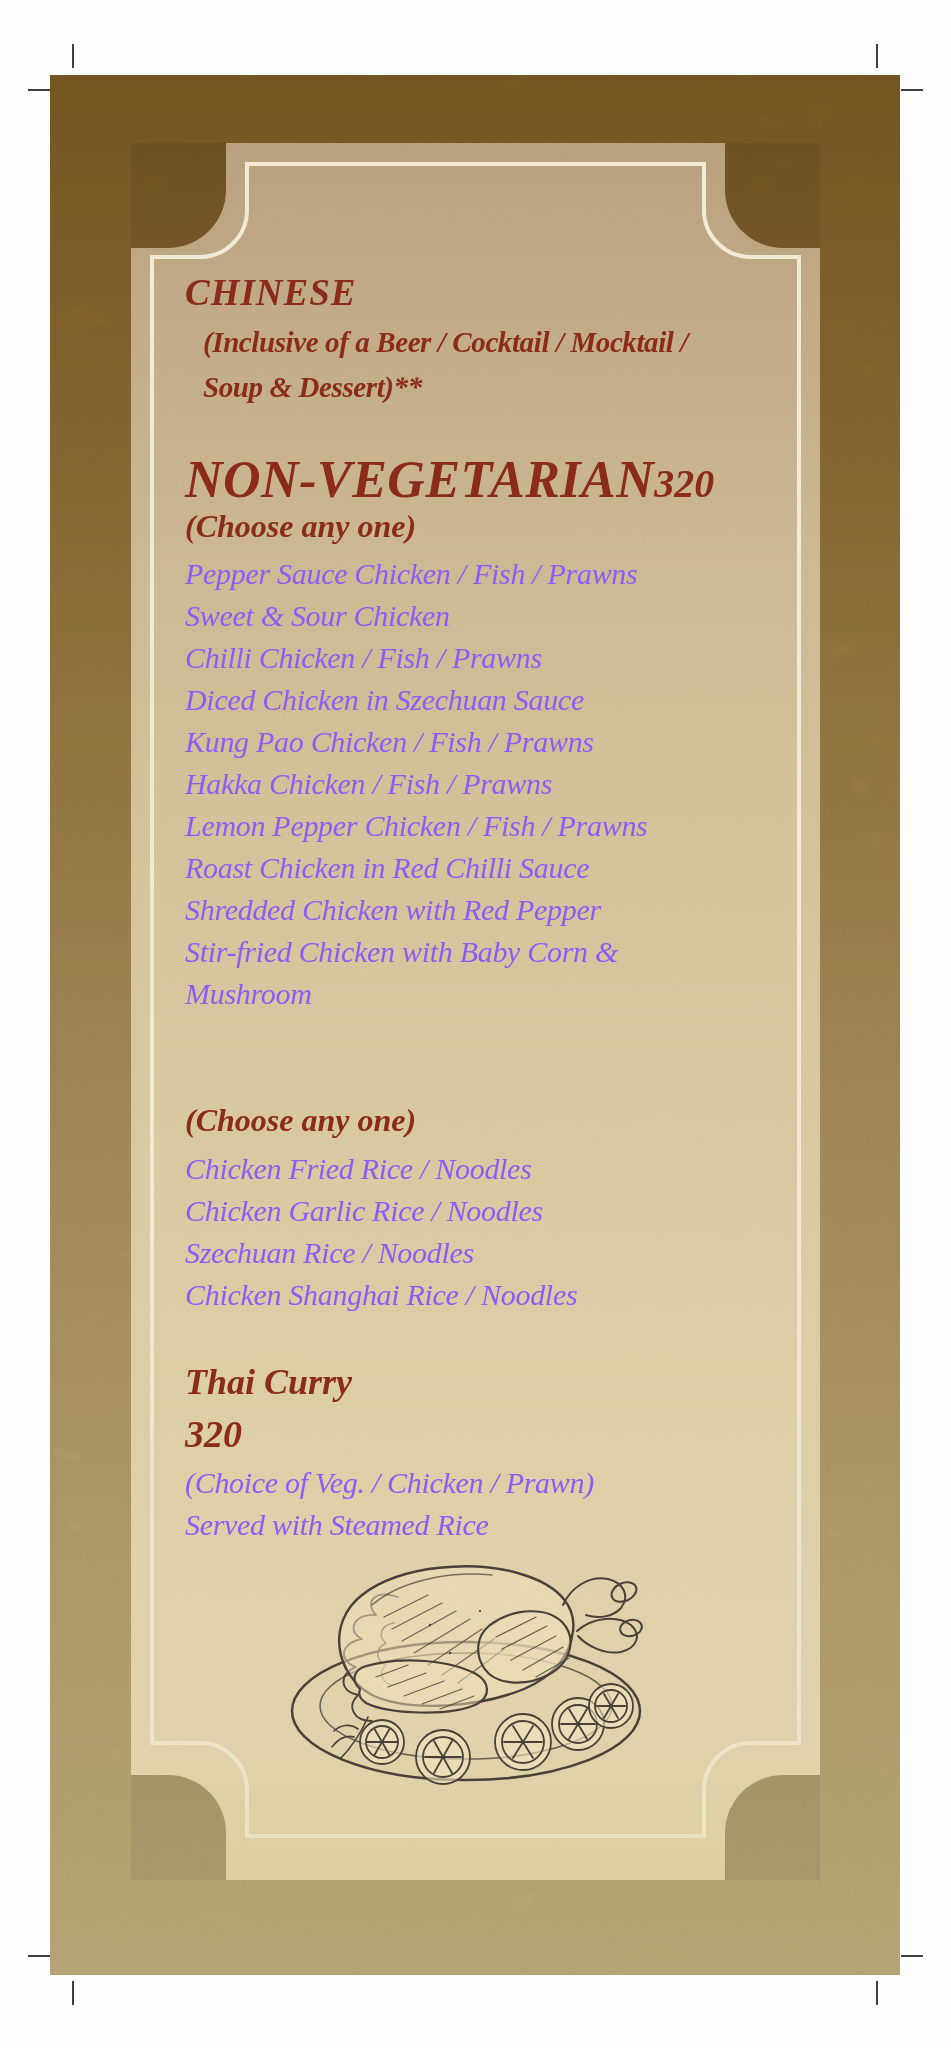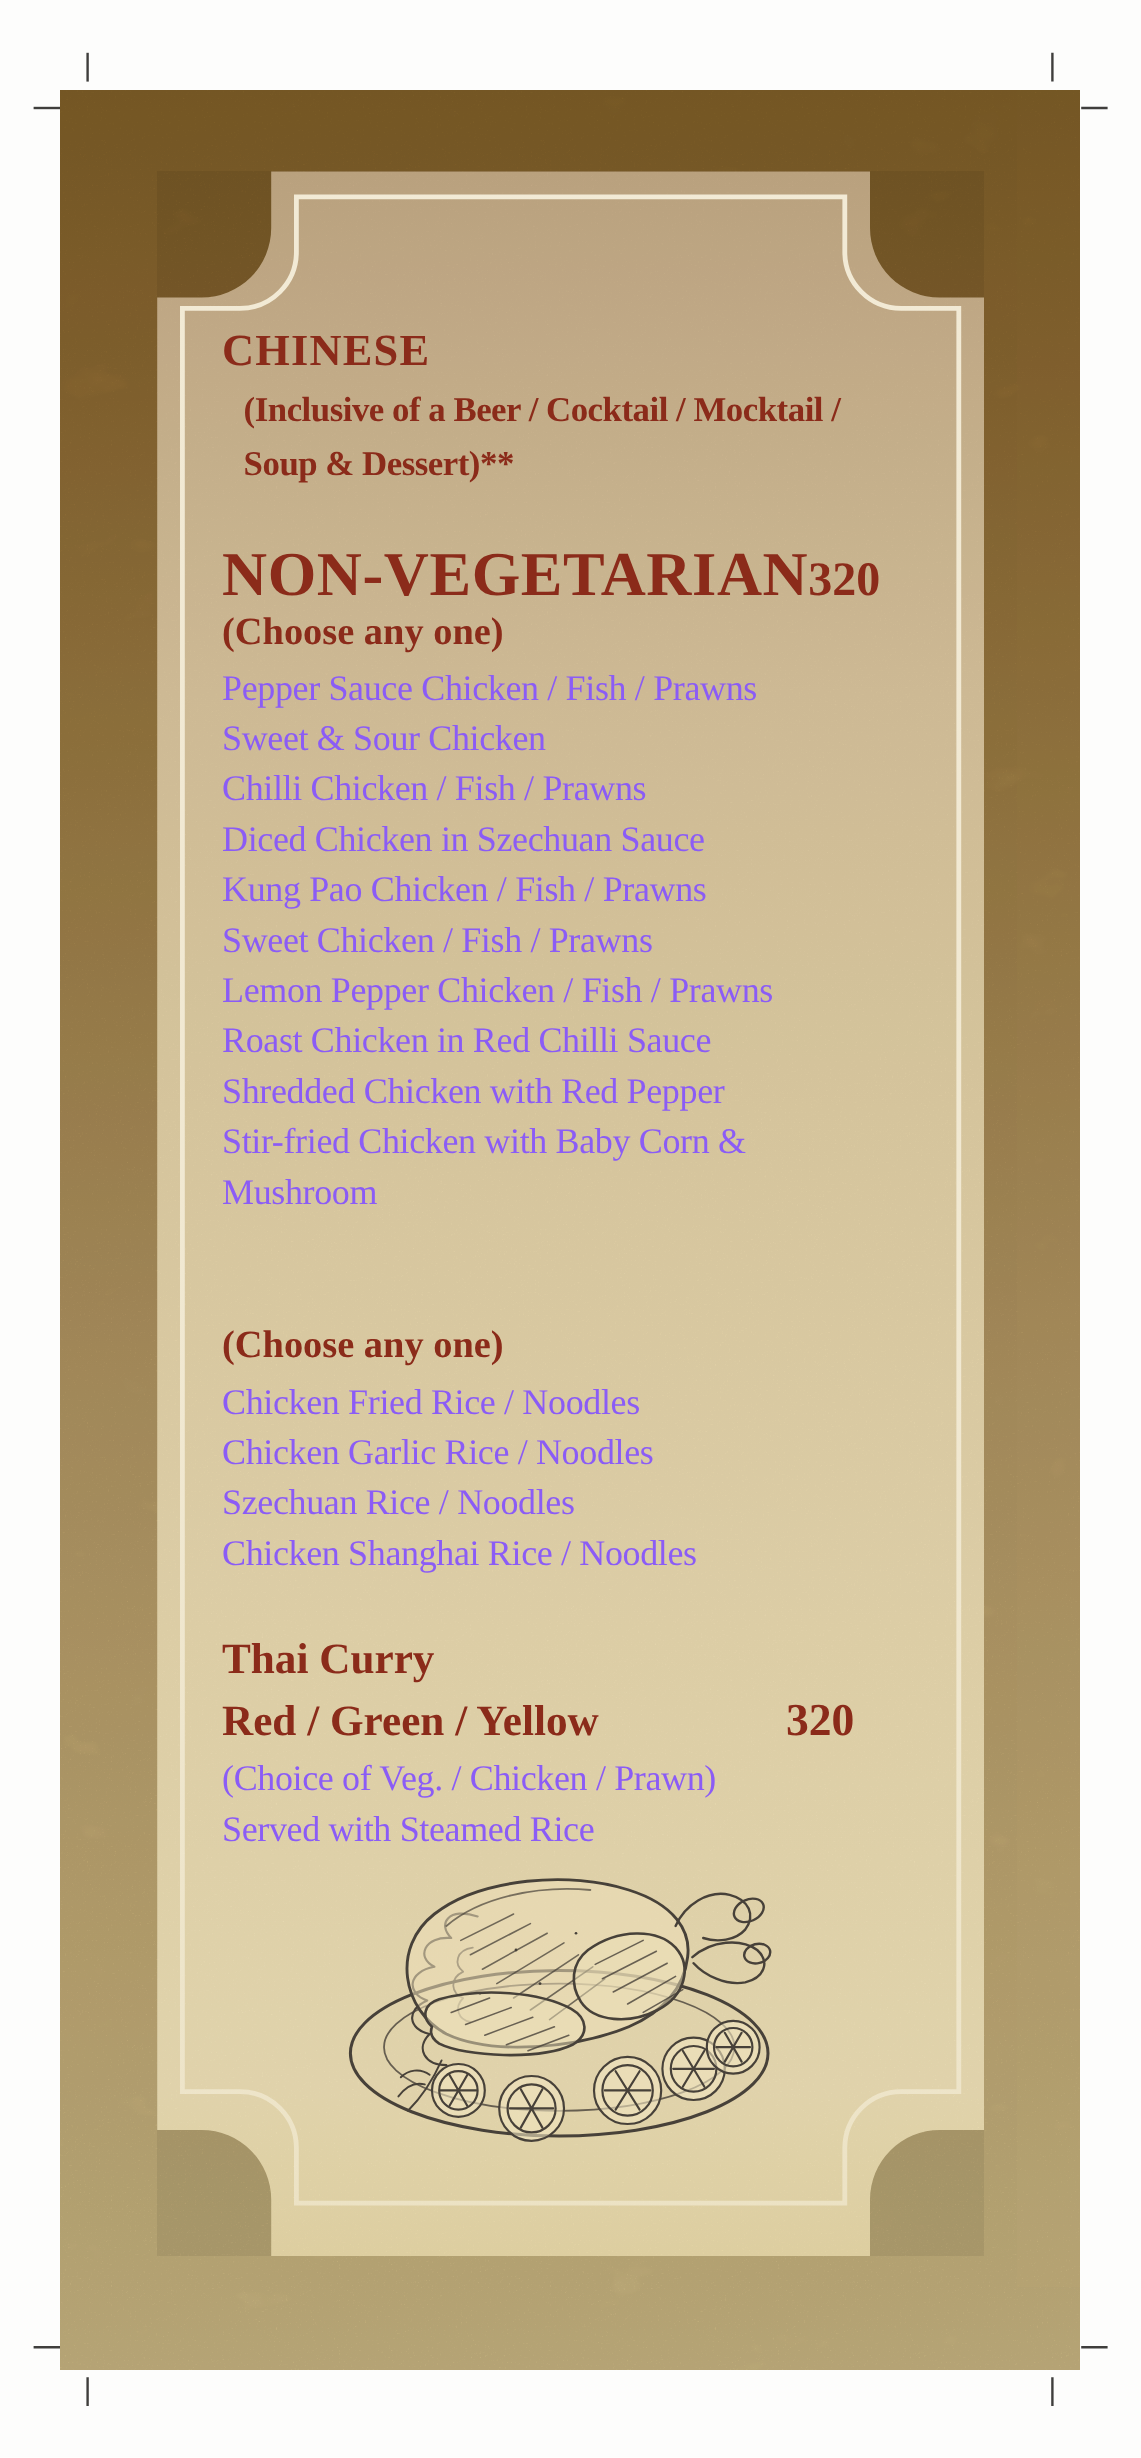--- a/index.html
+++ b/index.html
@@ -6,21 +6,21 @@
   body{background:#ffffff;}
   .page{
     position:relative;
     width:951px;
     height:2048px;
     background:#fdfdfc;
     overflow:hidden;
     font-family:"Liberation Serif","DejaVu Serif",serif;
   }
   .bg-svg{position:absolute;left:0;top:0;width:951px;height:2048px;display:block;}
-  .abs{position:absolute;}
+  .abs{position:absolute;font-style:italic;}
   .red{color:#8b2b1a;}
   .ink{color:#8b5cf6;}
   .title{
     left:185px;top:270px;
     font-size:37px;font-weight:700;letter-spacing:1px;line-height:46px;
     white-space:nowrap;
   }
   .subtitle{
     left:167px;top:320px;
     font-size:29px;font-weight:600;line-height:45px;letter-spacing:-0.4px;
@@ -133,39 +133,38 @@
     <span class="p red">320</span>
   </div>
   <div class="abs note1 red">(Choose any one)</div>
 
   <div class="abs list1 ink">
     <div>Pepper Sauce Chicken / Fish / Prawns</div>
     <div>Sweet &amp; Sour Chicken</div>
     <div>Chilli Chicken / Fish / Prawns</div>
     <div>Diced Chicken in Szechuan Sauce</div>
     <div>Kung Pao Chicken / Fish / Prawns</div>
-    <div>Sweet Chicken / Fish / Prawns</div>
+    <div>Hakka Chicken / Fish / Prawns</div>
     <div>Lemon Pepper Chicken / Fish / Prawns</div>
     <div>Roast Chicken in Red Chilli Sauce</div>
     <div>Shredded Chicken with Red Pepper</div>
     <div>Stir-fried Chicken with Baby Corn &amp;</div>
     <div>Mushroom</div>
   </div>
 
   <div class="abs note2 red">(Choose any one)</div>
   <div class="abs list2 ink">
     <div>Chicken Fried Rice / Noodles</div>
     <div>Chicken Garlic Rice / Noodles</div>
     <div>Szechuan Rice / Noodles</div>
     <div>Chicken Shanghai Rice / Noodles</div>
   </div>
 
   <div class="abs thai-heading red">Thai Curry</div>
   <div class="abs variant-row">
-    <span class="v red">Red / Green / Yellow</span>
     <span class="p red">320</span>
   </div>
   <div class="abs details ink">
     <div>(Choice of Veg. / Chicken / Prawn)</div>
     <div>Served with Steamed Rice</div>
   </div>
 
   <svg class="chicken-art" viewBox="0 0 380 320">
     <g stroke="#474139" fill="none" stroke-width="2" stroke-linecap="round" stroke-linejoin="round">
 

